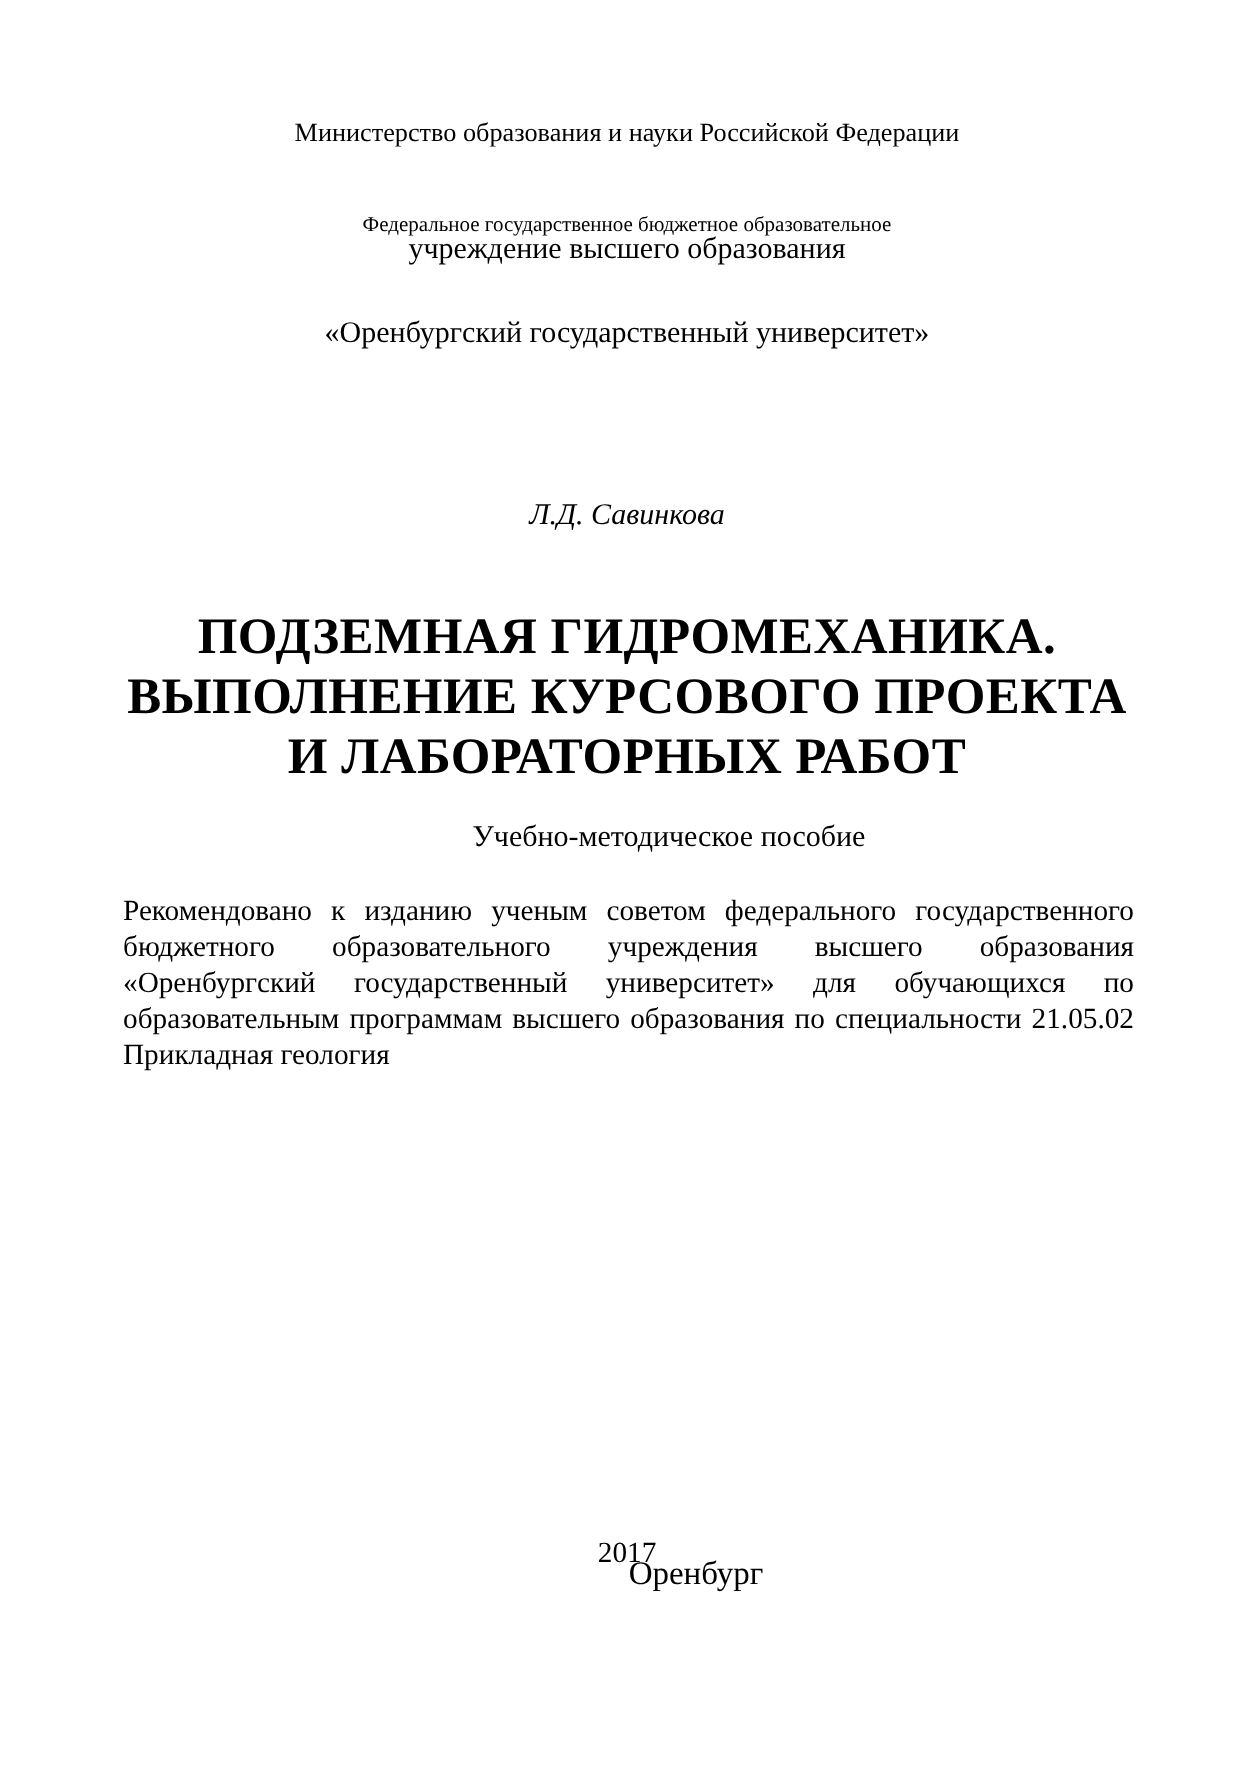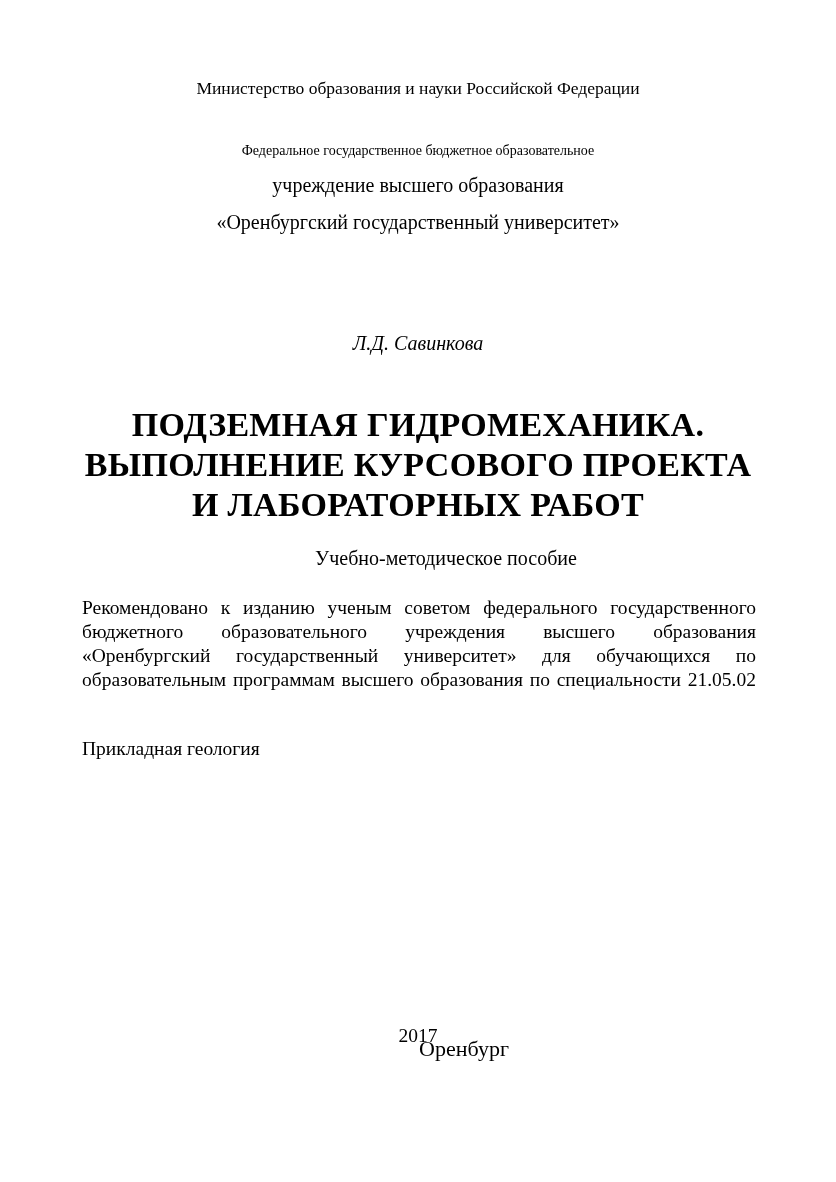--- a/index.html
+++ b/index.html
@@ -1,32 +1,32 @@
 <!DOCTYPE html>
 <html><head>
 <meta charset="utf-8">
 <style>
   html, body { margin: 0; padding: 0; background: #ffffff; }
   body { width: 836px; height: 1182px; position: relative; overflow: hidden;
          font-family: "Liberation Serif", "DejaVu Serif", serif; color: #000; }
   .line { position: absolute; left: 0; width: 836px; text-align: center; white-space: nowrap; }
   .ministry { top: 78px; font-size: 17.5px; }
   .fed1 { top: 143px; font-size: 14px; }
-  .fed2 { top: 174px; font-size: 20px; }
+  .fed2 { top: 155px; font-size: 20px; }
   .uni  { top: 211px; font-size: 20px; }
   .author { top: 332px; font-size: 20px; font-style: italic; }
   .title { position: absolute; left: 0; width: 836px; text-align: center;
            font-weight: bold; font-size: 34px; line-height: 40px; top: 405px;
            letter-spacing: 0.3px; }
   .title div { white-space: nowrap; }
   .subtitle { top: 547px; font-size: 20px; left: 28px; }
   .recommend { position: absolute; left: 82px; width: 674px; top: 596px;
                font-size: 19.5px; line-height: 24px; text-align: justify; }
   .recommend .ln { display: block; text-align: justify; text-align-last: justify; white-space: nowrap; }
-  .recommend .ln.last { text-align-last: left; margin-top: 45px; }
+  .recommend .ln.last { text-align-last: left; }
   .city { top: 1036px; font-size: 22px; padding-left: 46px; }
   .year { top: 1025px; font-size: 19.5px; }
 </style>
 </head>
 <body>
 
 <div>
   <div class="line ministry">Министерство образования и науки Российской Федерации</div>
   <div class="line fed1">Федеральное государственное бюджетное образовательное</div>
   <div class="line fed2">учреждение высшего образования</div>

